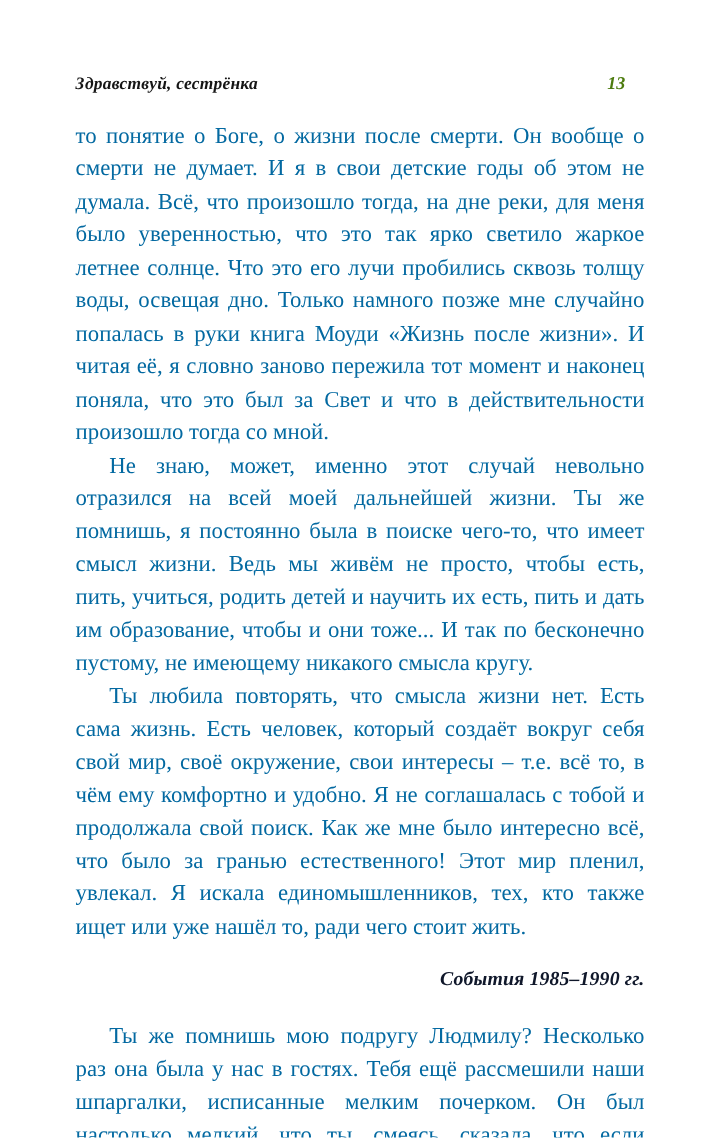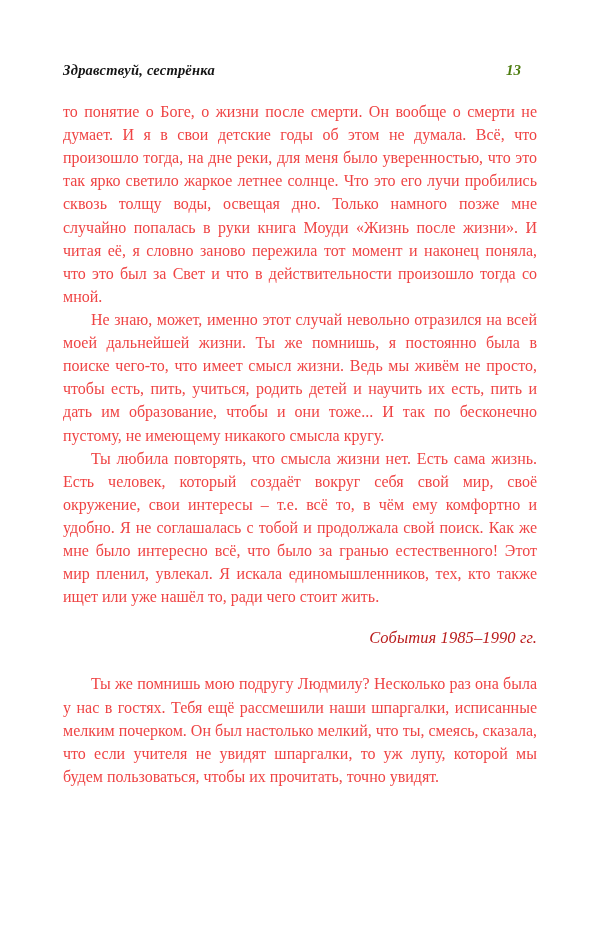--- a/index.html
+++ b/index.html
@@ -46,41 +46,41 @@
     color: #4d7c0f;
   }
   .body-text {
     position: absolute;
     top: 100px;
     left: 63px;
     width: 474px;
   }
   .para {
     margin: 0;
-    font-size: 16px;
+    font-size: 19px;
     line-height: 1.445;
     text-align: justify;
     text-justify: inter-word;
-    color: #ef4444;
+    color: #0369a1;
     -webkit-hyphens: manual;
     hyphens: manual;
   }
   .para.indent {
     text-indent: 28px;
   }
   .para + .para {
     margin-top: 0;
   }
   .subheading {
     margin: 20px 0 0 0;
     font-size: 16.5px;
     font-style: italic;
-    font-weight: normal;
+    font-weight: bold;
     text-align: right;
-    color: #b91c1c;
+    color: #0f172a;
     letter-spacing: 0.1px;
   }
   .gap-after-subheading {
     height: 24px;
   }
 </style>
 </head>
 <body>
 
 <div class="page">

